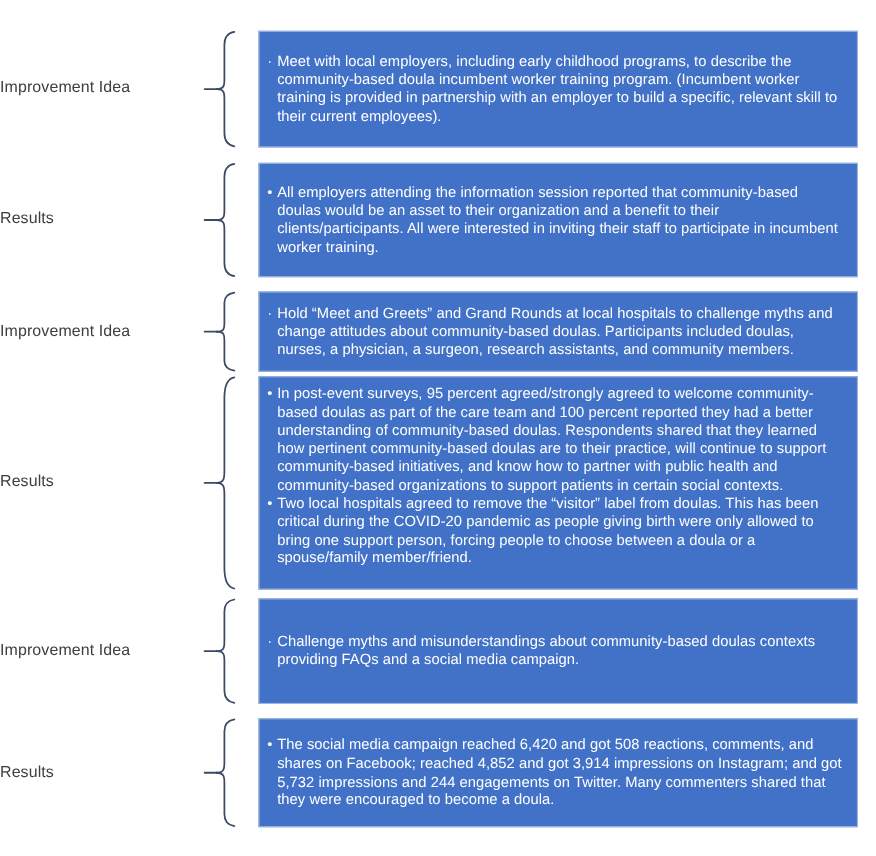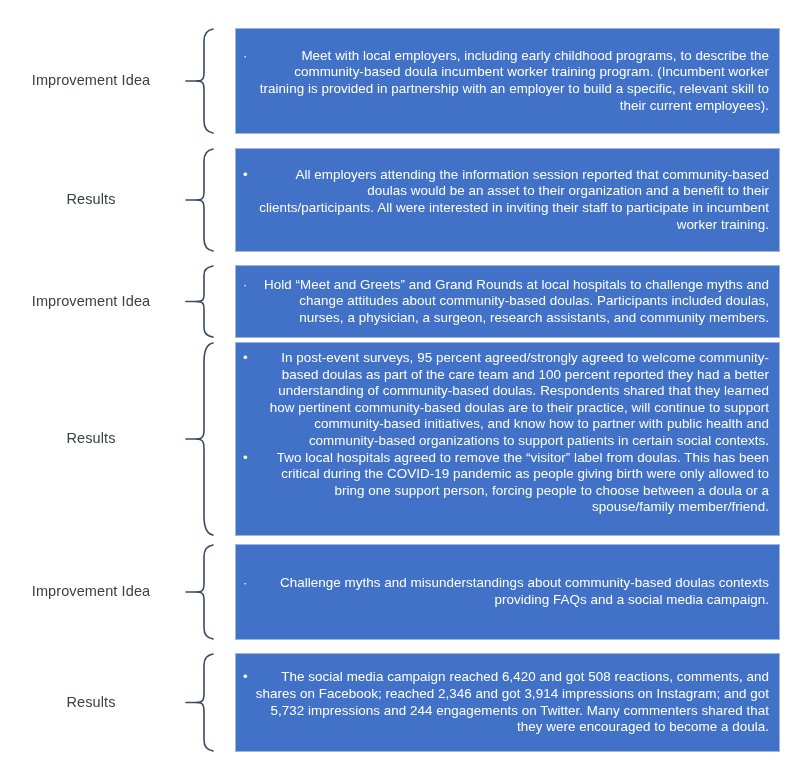--- a/index.html
+++ b/index.html
@@ -32,21 +32,21 @@
     align-items: stretch;
   }
 
   
   .label-cell {
     position: relative;
     width: 186px;
     flex: 0 0 186px;
     display: flex;
     align-items: center;
-    justify-content: center;
+    justify-content: flex-start;
     padding-right: 4px;
     box-sizing: border-box;
   }
   .row-label {
     font-size: 14.5px;
     color: #3c4043;
     letter-spacing: 0.1px;
     white-space: nowrap;
     line-height: 1.1;
   }
@@ -113,21 +113,21 @@
   .bullet-mark.dot-small {
     font-size: 13.4px;
     line-height: 16.6px;
   }
   .bullet-mark.dot-big {
     font-size: 13.4px;
     line-height: 16.6px;
   }
   .bullet-text {
     flex: 1 1 auto;
-    text-align: right;
+    text-align: left;
   }
 </style>
 </head>
 <body>
 
 <div id="canvas">
 
   <div class="row" style="top:28px;height:106px;">
     <div class="label-cell">
       <span class="row-label">Improvement Idea</span>
@@ -211,21 +211,21 @@
       </svg>
     </div>
     <div class="box-cell">
       <div class="blue-box align-top">
         <div class="bullet-line">
           <span class="bullet-mark dot-big">•</span>
           <span class="bullet-text">In post-event surveys, 95 percent agreed/strongly agreed to welcome community-based doulas as part of the care team and 100 percent reported they had a better understanding of community-based doulas. Respondents shared that they learned how pertinent community-based doulas are to their practice, will continue to support community-based initiatives, and know how to partner with public health and community-based organizations to support patients in certain social contexts.</span>
         </div>
         <div class="bullet-line">
           <span class="bullet-mark dot-big">•</span>
-          <span class="bullet-text">Two local hospitals agreed to remove the “visitor” label from doulas. This has been critical during the COVID-19 pandemic as people giving birth were only allowed to bring one support person, forcing people to choose between a doula or a spouse/family member/friend.</span>
+          <span class="bullet-text">Two local hospitals agreed to remove the “visitor” label from doulas. This has been critical during the COVID-20 pandemic as people giving birth were only allowed to bring one support person, forcing people to choose between a doula or a spouse/family member/friend.</span>
         </div>
       </div>
     </div>
   </div>
 
   <div class="row" style="top:544px;height:96px;">
     <div class="label-cell">
       <span class="row-label">Improvement Idea</span>
     </div>
     <div class="brace-cell">
@@ -257,19 +257,19 @@
           <path d="M0,49.5 L11,49.5"></path>
           <path d="M11,49.5 C18,49.5 18,45 18,40 C18,30 18,20 18,12 C18,6 21,2 27,1"></path>
           <path d="M11,49.5 C18,49.5 18,54 18,59 C18,69 18,79 18,87 C18,93 21,97 27,98"></path>
         </g>
       </svg>
     </div>
     <div class="box-cell">
       <div class="blue-box">
         <div class="bullet-line">
           <span class="bullet-mark dot-big">•</span>
-          <span class="bullet-text">The social media campaign reached 6,420 and got 508 reactions, comments, and shares on Facebook; reached 2,346 and got 3,914 impressions on Instagram; and got 5,732 impressions and 244 engagements on Twitter. Many commenters shared that they were encouraged to become a doula.</span>
+          <span class="bullet-text">The social media campaign reached 6,420 and got 508 reactions, comments, and shares on Facebook; reached 4,852 and got 3,914 impressions on Instagram; and got 5,732 impressions and 244 engagements on Twitter. Many commenters shared that they were encouraged to become a doula.</span>
         </div>
       </div>
     </div>
   </div>
 
 </div>
 
 </body></html>

